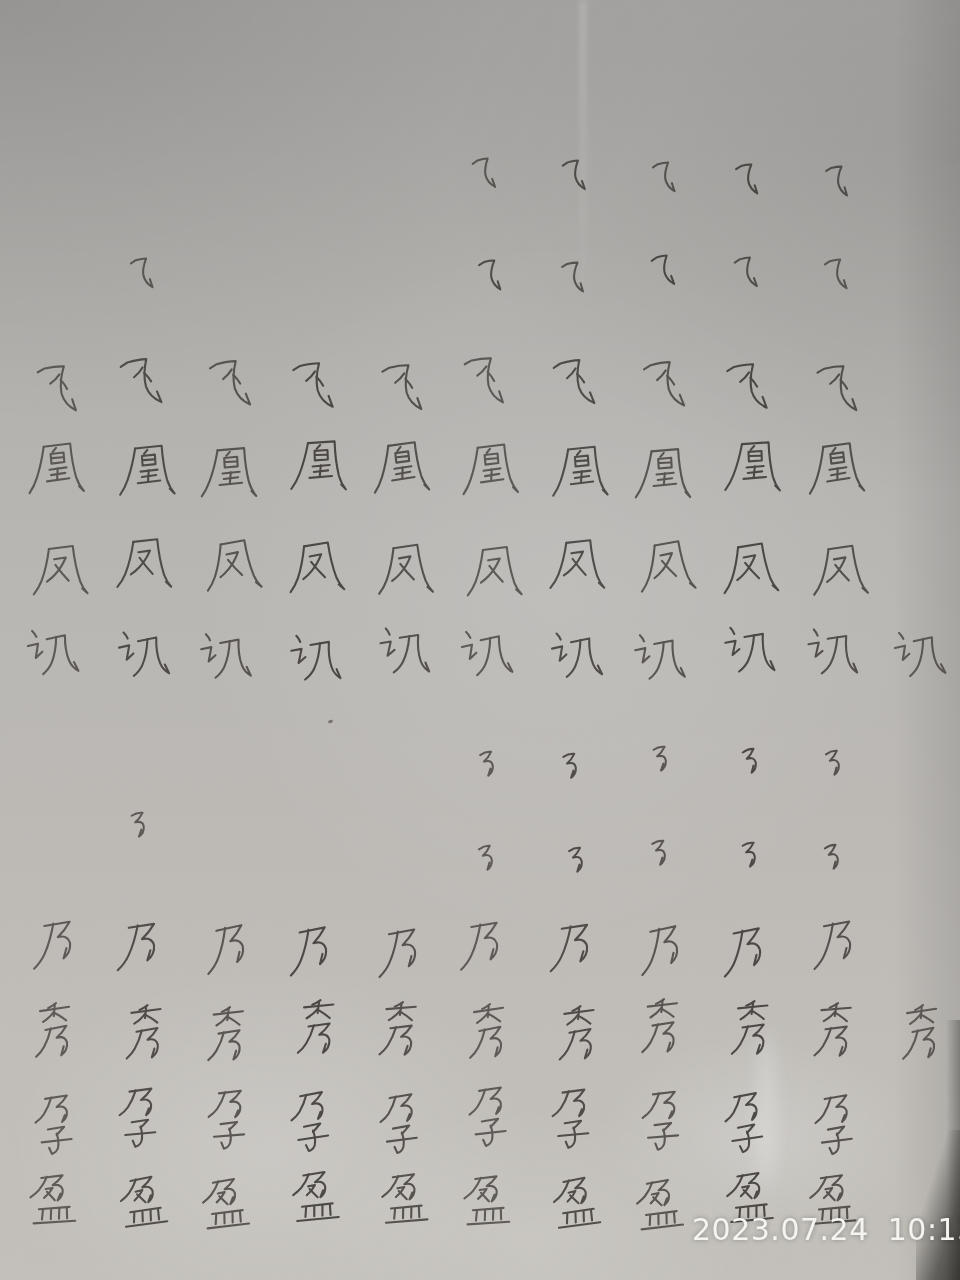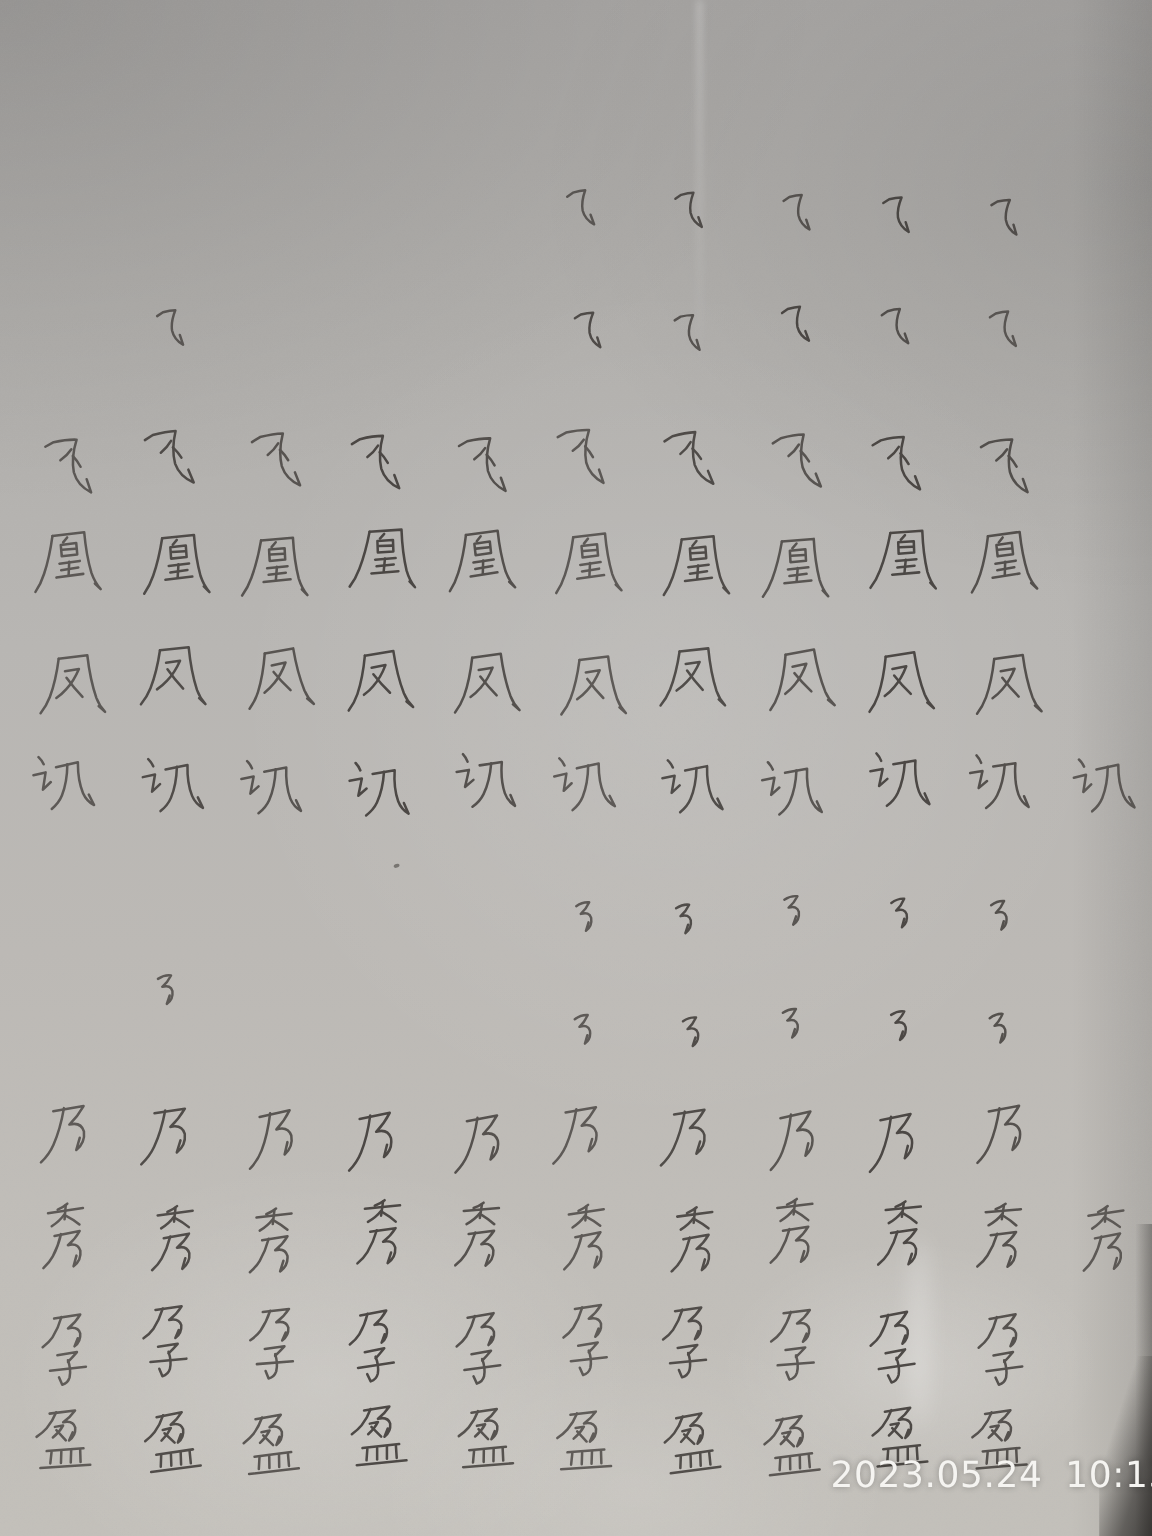--- a/index.html
+++ b/index.html
@@ -653,15 +653,15 @@
           <use href="#g-ying"></use>
         </svg>
       </div>
     </div>
 
   <div class="ink-speck"></div>
   <div class="edge-shade"></div>
   <div class="corner-shadow"></div>
 
   <div class="watermark">
-    <span class="d">2023.05.24</span><span class="t">10:13</span>
+    <span class="d">2023.07.24</span><span class="t">10:13</span>
   </div>
 </div>
 
 </body></html>

